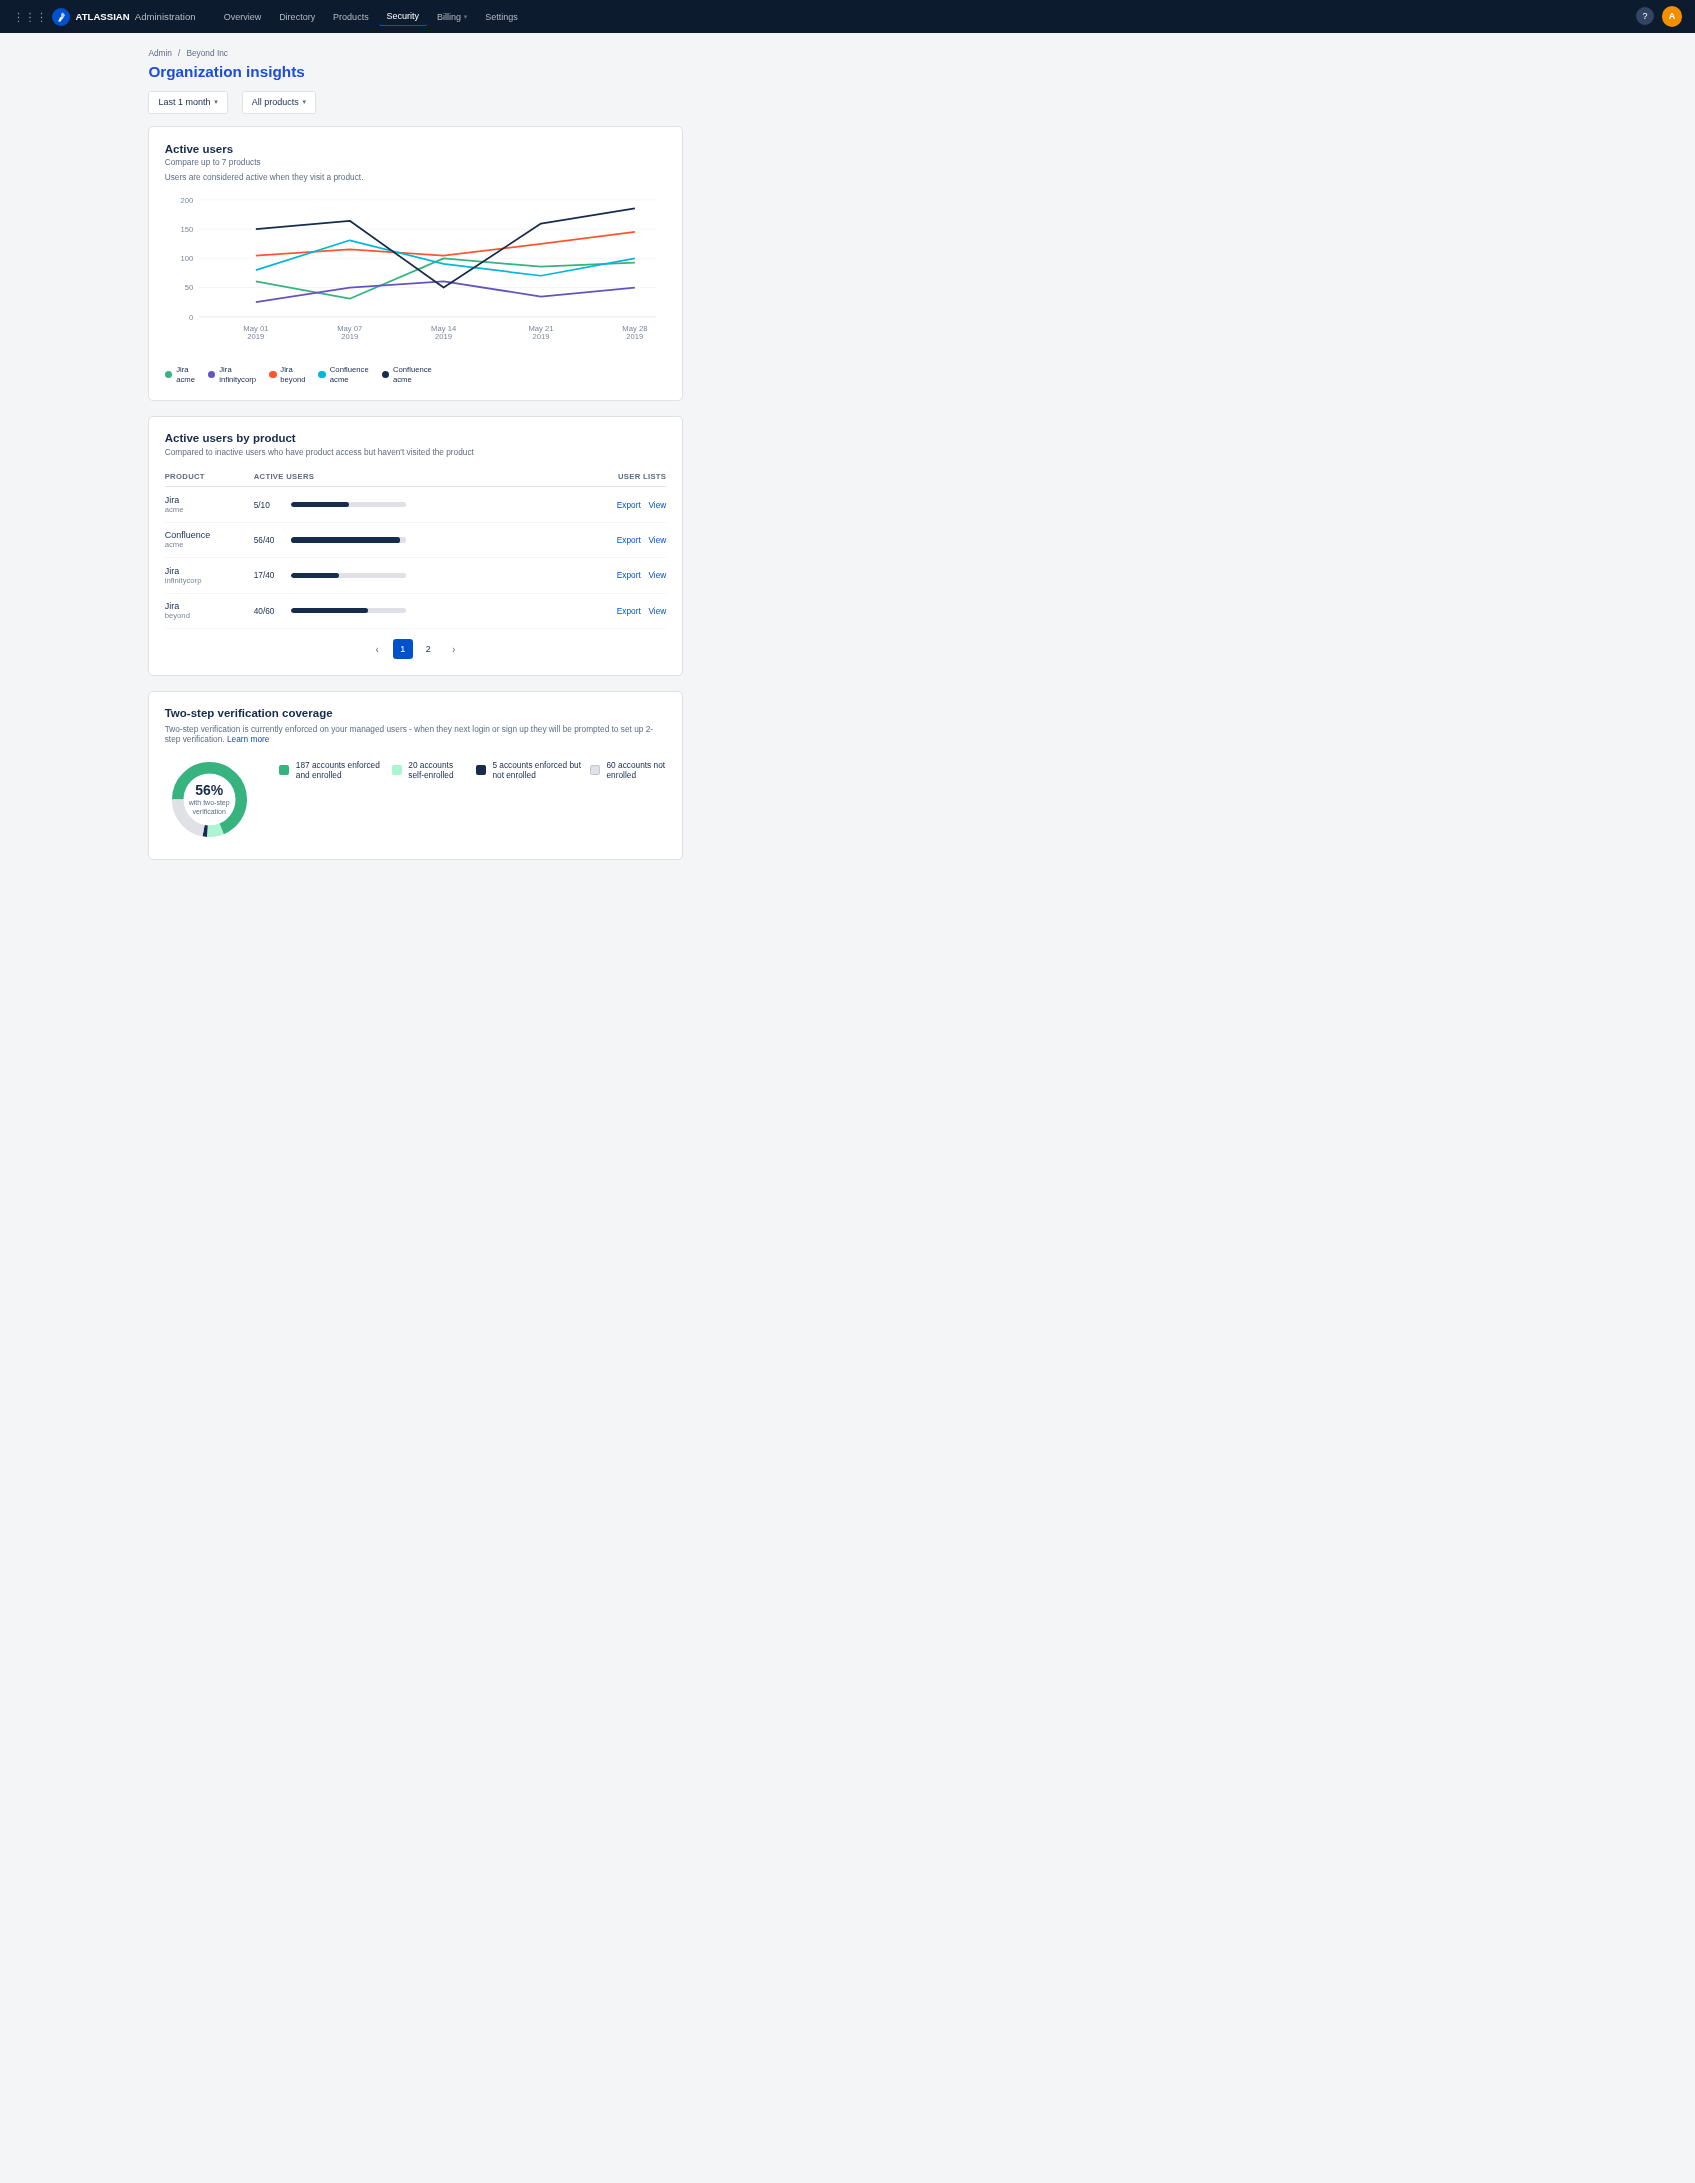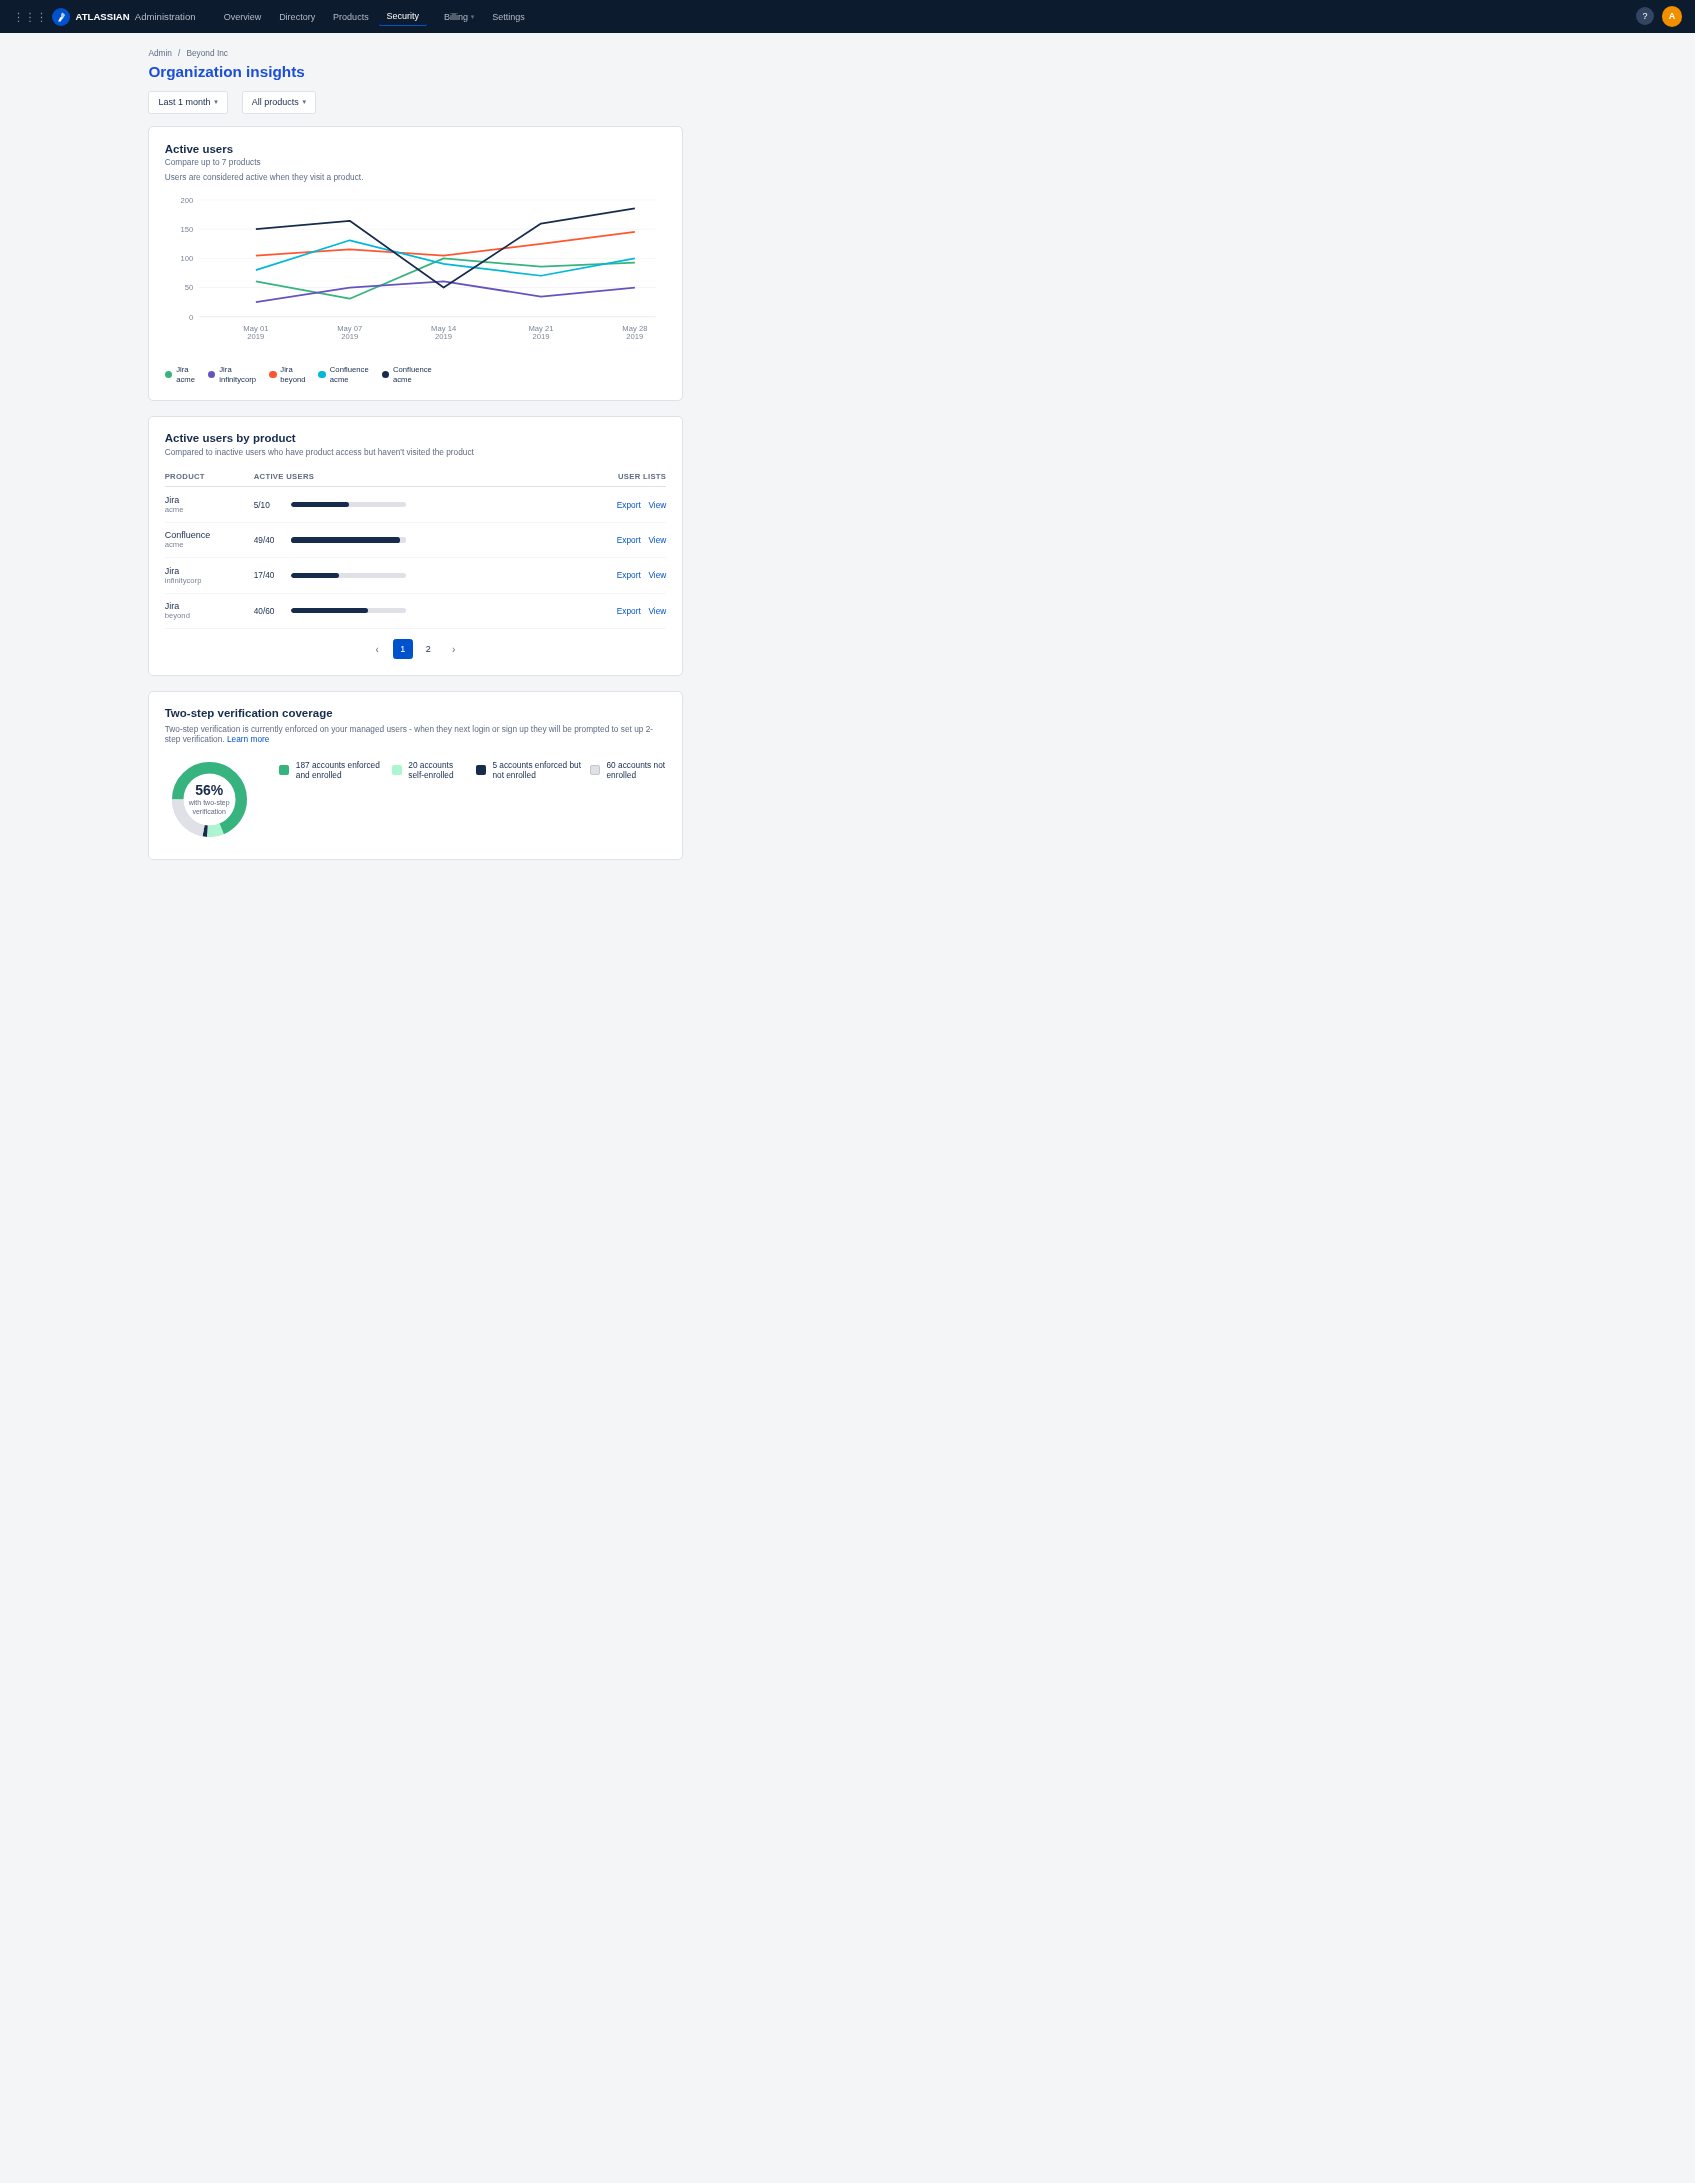--- a/index.html
+++ b/index.html
@@ -47,21 +47,21 @@
       cursor: pointer;
       font-size: 9px;
       text-decoration: none;
       white-space: nowrap;
     }
     .nav-link.active {
       color: white;
       border-bottom: 1.3px solid #0052cc;
     }
     .nav-link-billing {
-      display: flex; align-items: center; gap: 2.6px; margin-left: 7px;
+      display: flex; align-items: center; gap: 2.6px;
     }
     .nav-right {
       display: flex; align-items: center; gap: 7.7px;
     }
     .nav-help {
       width: 18px; height: 18px; border-radius: 50%; background: #344563;
       display: flex; align-items: center; justify-content: center;
       color: white; font-size: 9px; cursor: pointer;
     }
     .nav-avatar {
@@ -512,21 +512,21 @@
           <a class="link-btn">View</a>
         </div>
       </div>
 
       <div class="table-row">
         <div class="col-product">
           <div class="product-name">Confluence</div>
           <div class="product-org">acme</div>
         </div>
         <div class="active-users-cell">
-          <span class="active-count">49/40</span>
+          <span class="active-count">56/40</span>
           <div class="progress-bar-wrap">
             <div class="progress-bar-fill" style="width:95%;"></div>
           </div>
         </div>
         <div class="user-lists-cell">
           <a class="link-btn">Export</a>
           <a class="link-btn">View</a>
         </div>
       </div>
 

